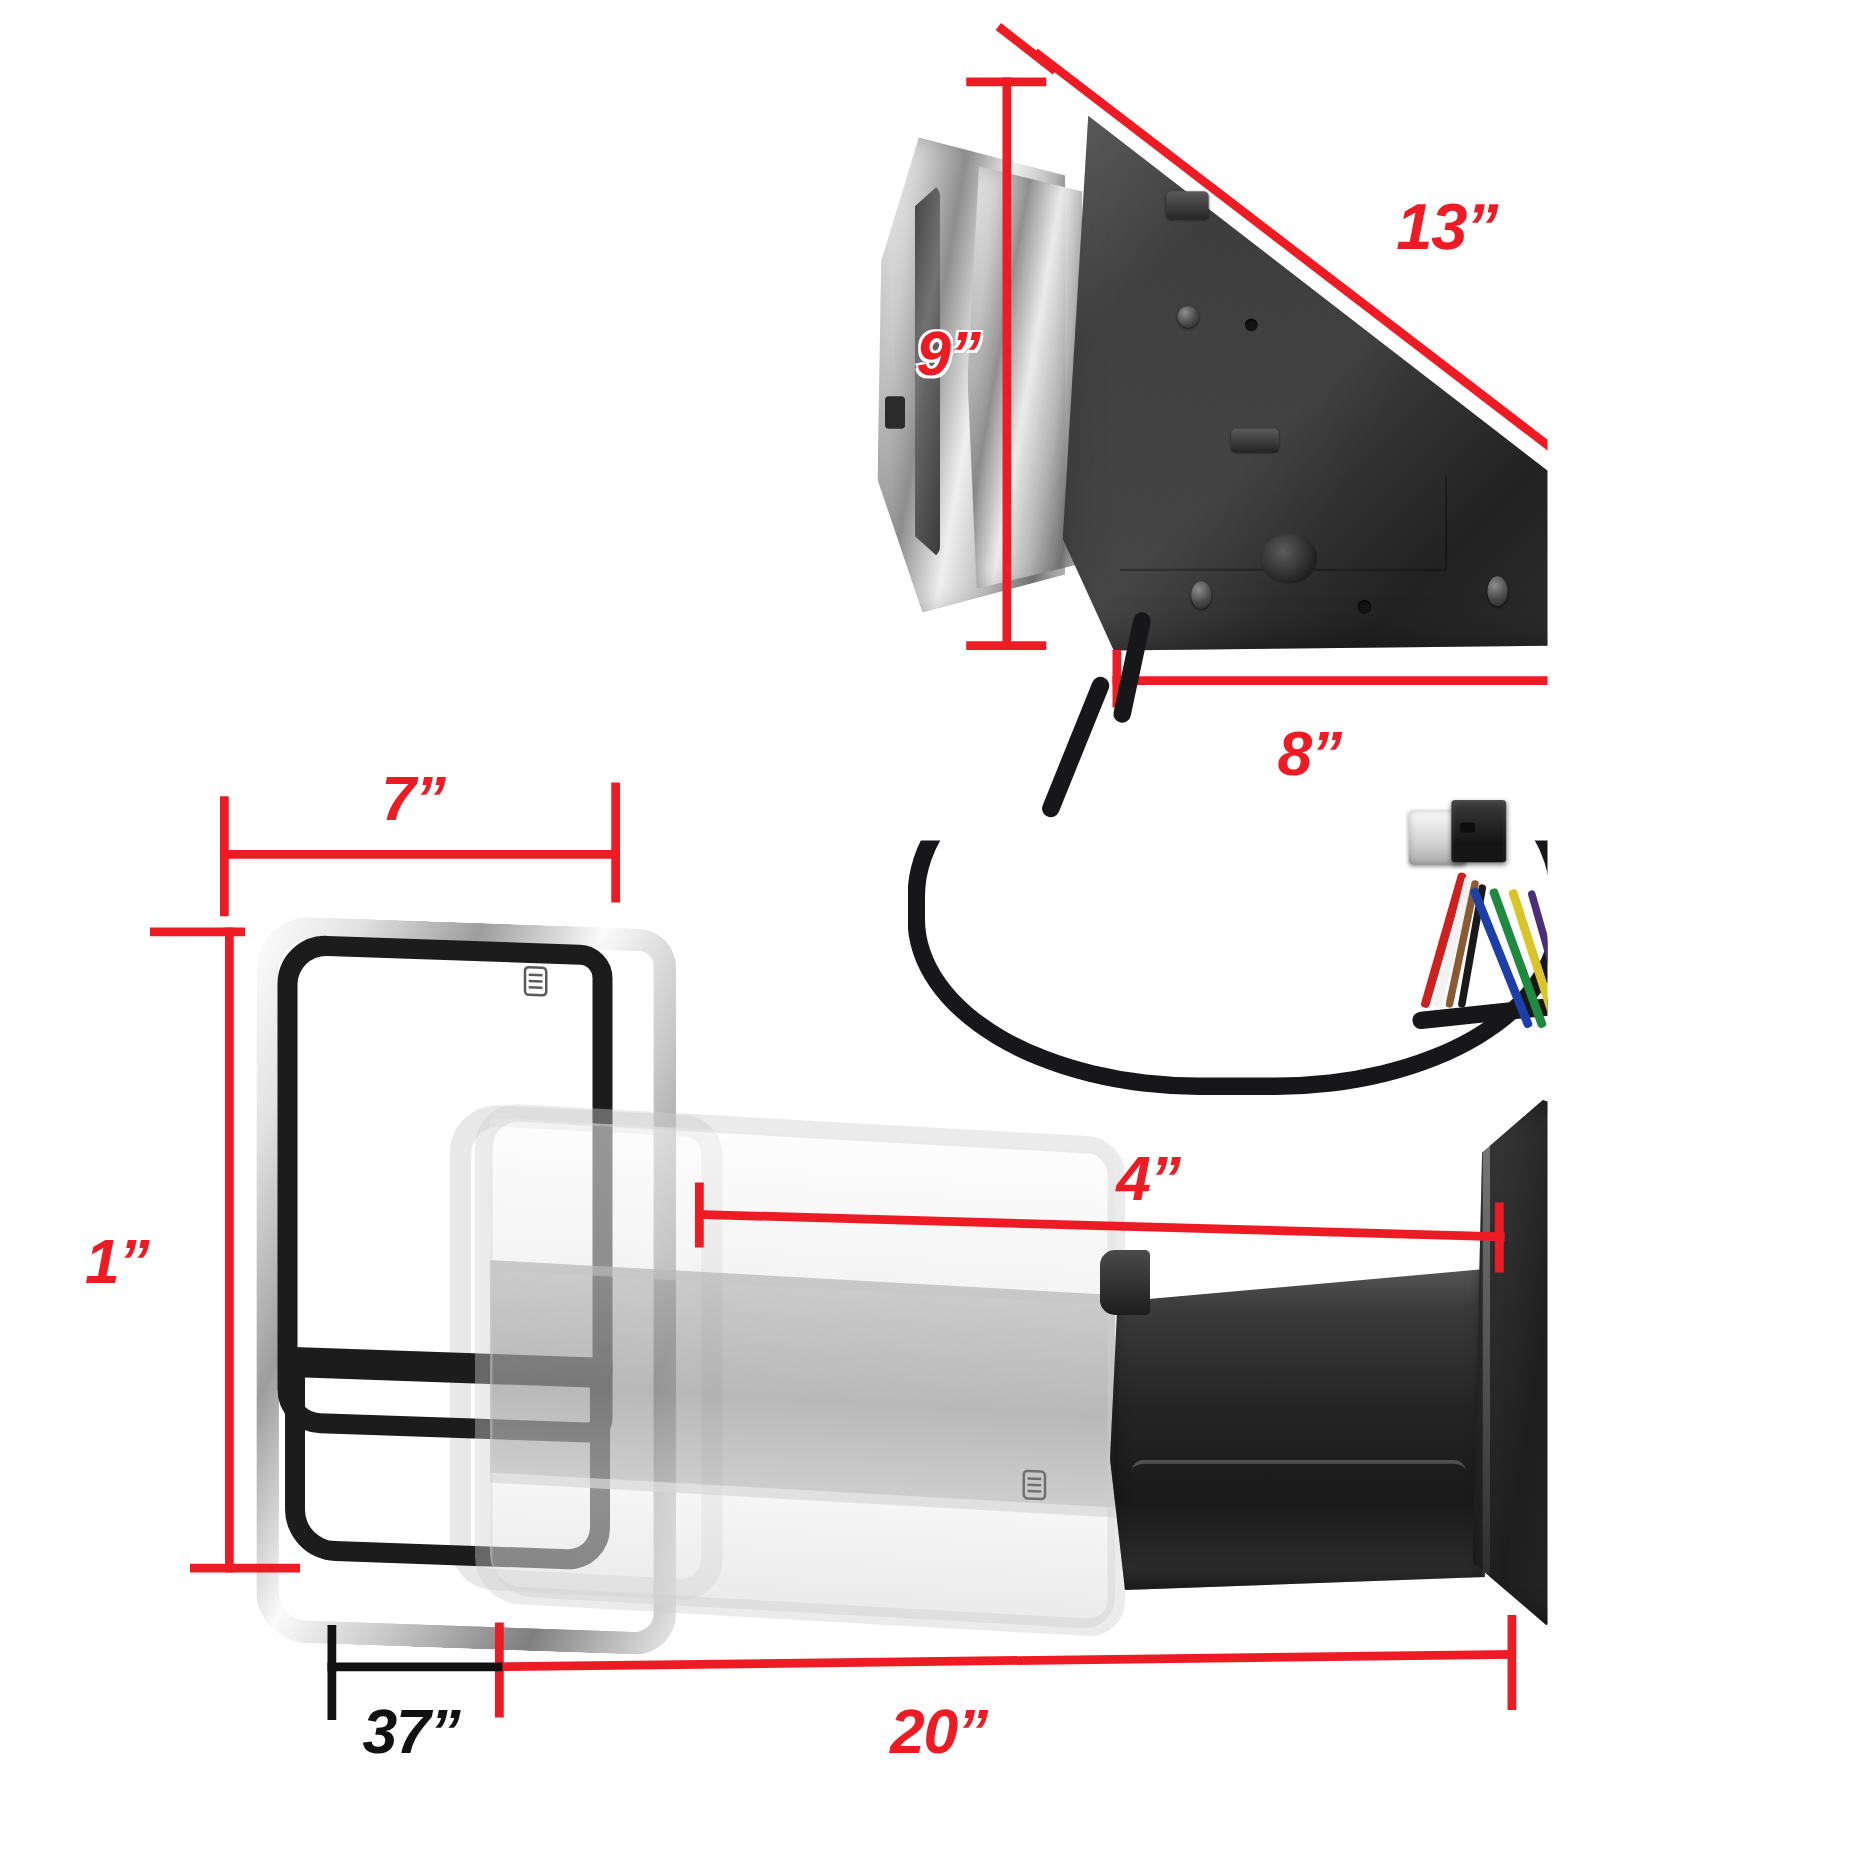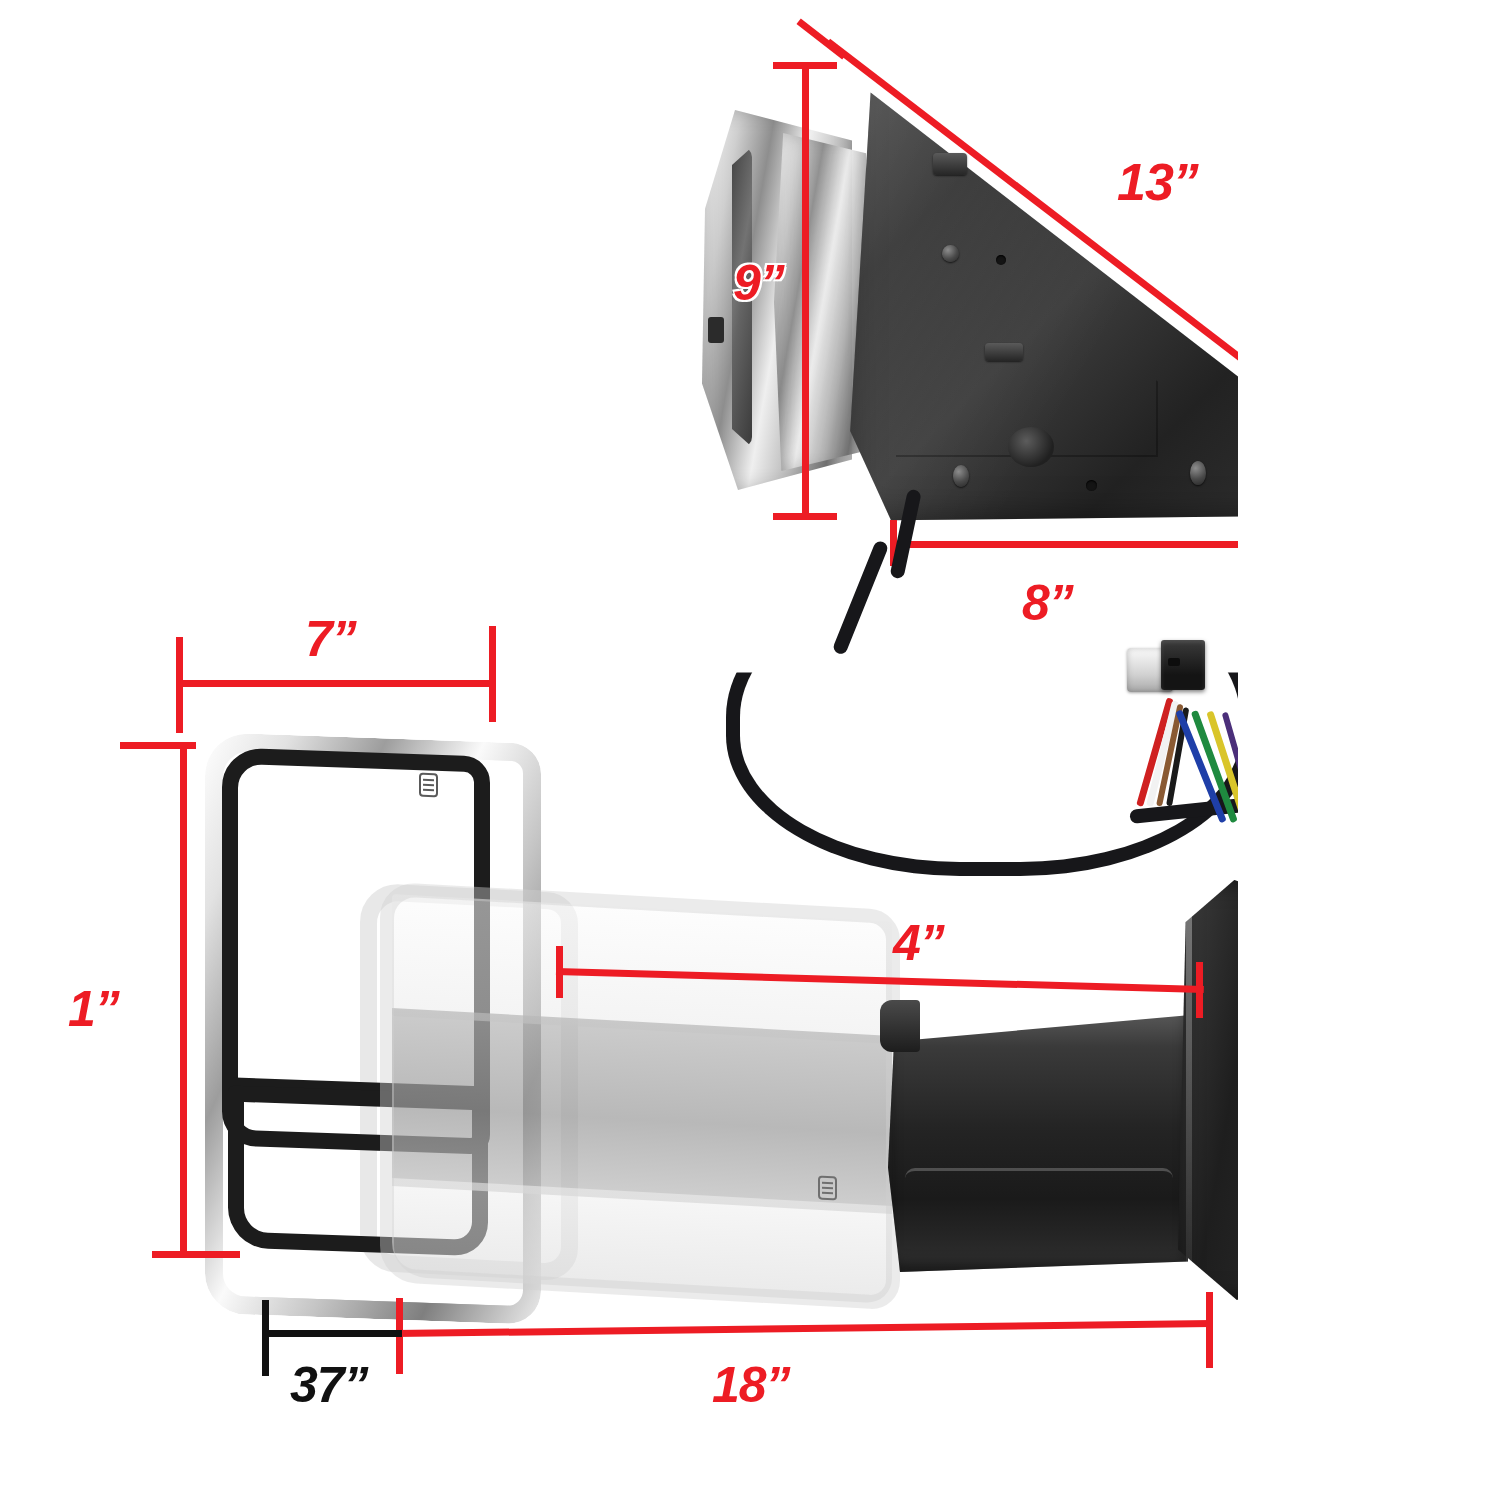--- a/index.html
+++ b/index.html
@@ -242,19 +242,19 @@
   <div class="dimlabel" style="left:68px;top:984px;font-size:50px;color:#ED1C24;">1”</div>
 
   <div class="dimline" style="left:556px;top:968px;width:648px;height:7px;transform:rotate(1.6deg);transform-origin:0 50%;"></div>
   <div class="tick" style="left:556px;top:946px;width:7px;height:52px;"></div>
   <div class="tick" style="left:1196px;top:962px;width:7px;height:56px;"></div>
   <div class="dimlabel" style="left:893px;top:918px;font-size:50px;color:#ED1C24;">4”</div>
 
   <div class="dimline" style="left:396px;top:1330px;width:816px;height:7px;transform:rotate(-0.7deg);transform-origin:0 50%;"></div>
   <div class="tick" style="left:396px;top:1298px;width:7px;height:76px;"></div>
   <div class="tick" style="left:1206px;top:1292px;width:7px;height:76px;"></div>
-  <div class="dimlabel" style="left:712px;top:1360px;font-size:50px;color:#ED1C24;">18”</div>
+  <div class="dimlabel" style="left:712px;top:1360px;font-size:50px;color:#ED1C24;">20”</div>
 
   <div class="dimline black" style="left:262px;top:1330px;width:140px;height:7px;"></div>
   <div class="tick black" style="left:262px;top:1300px;width:7px;height:76px;"></div>
   <div class="dimlabel" style="left:290px;top:1360px;font-size:50px;color:#111111;">37”</div>
 
 </div>
 
 </body></html>

